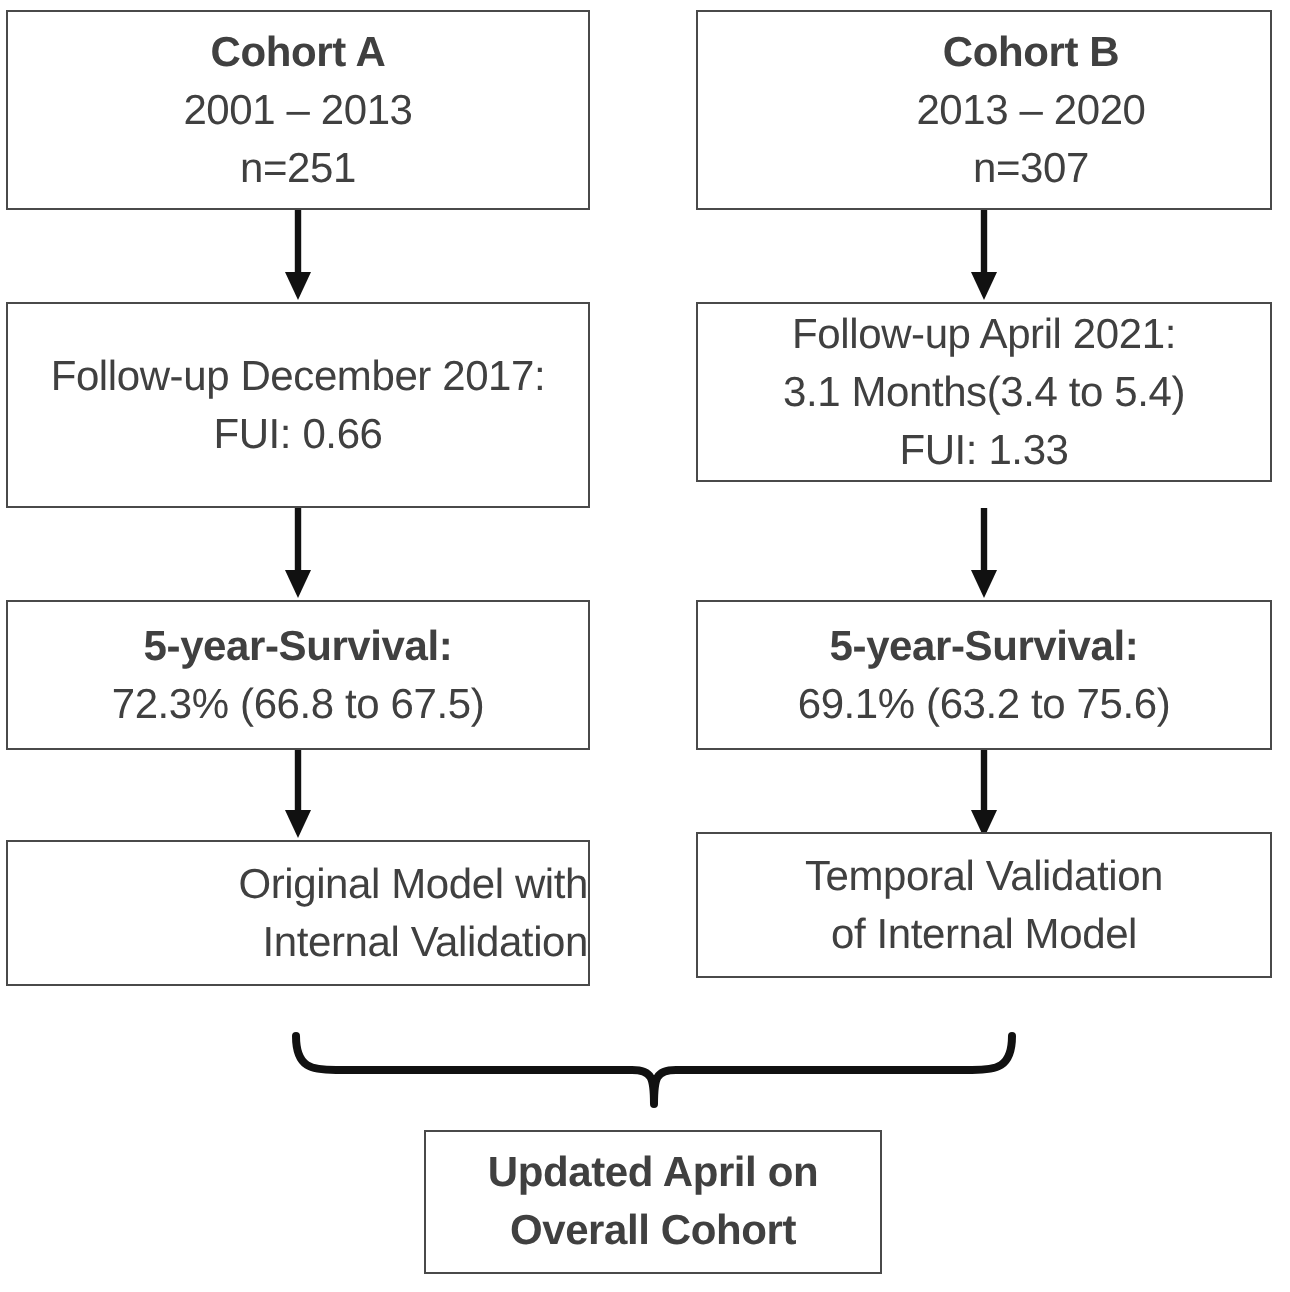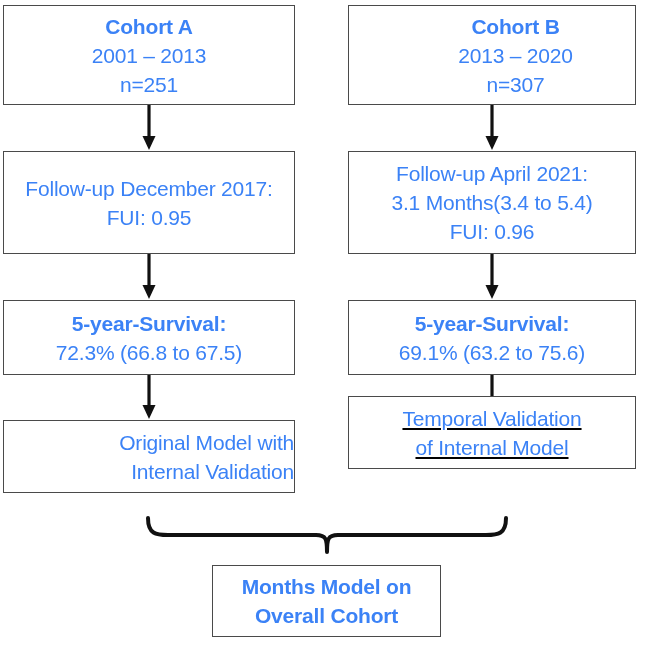--- a/index.html
+++ b/index.html
@@ -28,21 +28,21 @@
     align-items: center;
     justify-content: center;
     text-align: center;
   }
   .node .line {
     display: block;
     font-size: 21px;
     line-height: 29px;
     letter-spacing: -0.2px;
     white-space: nowrap;
-    color: #3b82f6;
+    color: #404040;
   }
   .node .line.bold {
     font-weight: bold;
   }
   .connector {
     position: absolute;
   }
   .brace {
     position: absolute;
   }
@@ -64,21 +64,21 @@
 
   <div class="connector" style="left:140px; top:105px; width:20px; height:46px;">
     <svg width="20" height="46" viewBox="0 0 20 46">
       <line x1="9" y1="0" x2="9" y2="33" stroke="#111111" stroke-width="3.2"></line>
       <polygon points="9,45 2.5,31 15.5,31" fill="#111111"></polygon>
     </svg>
   </div>
 
   <div class="node" style="left:3px; top:151px; width:292px; height:103px;">
     <span class="line">Follow-up December 2017:</span>
-    <span class="line">FUI: 0.95</span>
+    <span class="line">FUI: 0.66</span>
   </div>
 
   <div class="connector" style="left:140px; top:254px; width:20px; height:46px;">
     <svg width="20" height="46" viewBox="0 0 20 46">
       <line x1="9" y1="0" x2="9" y2="33" stroke="#111111" stroke-width="3.2"></line>
       <polygon points="9,45 2.5,31 15.5,31" fill="#111111"></polygon>
     </svg>
   </div>
 
   <div class="node" style="left:3px; top:300px; width:292px; height:75px;">
@@ -104,24 +104,24 @@
     <span class="line">n=307</span>
   </div>
 
   <div class="connector" style="left:483px; top:105px; width:20px; height:46px;">
     <svg width="20" height="46" viewBox="0 0 20 46">
       <line x1="9" y1="0" x2="9" y2="33" stroke="#111111" stroke-width="3.2"></line>
       <polygon points="9,45 2.5,31 15.5,31" fill="#111111"></polygon>
     </svg>
   </div>
 
-  <div class="node" style="left:348px; top:151px; width:288px; height:103px;">
+  <div class="node" style="left:348px; top:151px; width:288px; height:90px;">
     <span class="line">Follow-up April 2021:</span>
     <span class="line">3.1 Months(3.4 to 5.4)</span>
-    <span class="line">FUI: 0.96</span>
+    <span class="line">FUI: 1.33</span>
   </div>
 
   <div class="connector" style="left:483px; top:254px; width:20px; height:46px;">
     <svg width="20" height="46" viewBox="0 0 20 46">
       <line x1="9" y1="0" x2="9" y2="33" stroke="#111111" stroke-width="3.2"></line>
       <polygon points="9,45 2.5,31 15.5,31" fill="#111111"></polygon>
     </svg>
   </div>
 
   <div class="node" style="left:348px; top:300px; width:288px; height:75px;">
@@ -129,35 +129,35 @@
     <span class="line">69.1% (63.2 to 75.6)</span>
   </div>
 
   <div class="connector" style="left:483px; top:375px; width:20px; height:45px;">
     <svg width="20" height="45" viewBox="0 0 20 45">
       <line x1="9" y1="0" x2="9" y2="32" stroke="#111111" stroke-width="3.2"></line>
       <polygon points="9,44 2.5,30 15.5,30" fill="#111111"></polygon>
     </svg>
   </div>
 
-  <div class="node" style="left:348px; top:396px; width:288px; height:73px;text-decoration:underline;">
+  <div class="node" style="left:348px; top:416px; width:288px; height:73px;">
     <span class="line">Temporal Validation</span>
     <span class="line">of Internal Model</span>
   </div>
 
   <div class="brace" style="left:140px; top:508px; width:375px; height:54px;">
     <svg width="375" height="54" viewBox="0 0 375 54">
       <path d="M 8 10
                C 8 26, 16 27, 28 27
                L 176 27
                C 186 27, 187 31, 187 44
                C 187 31, 188 27, 198 27
                L 346 27
                C 358 27, 366 26, 366 10" fill="none" stroke="#111111" stroke-width="4" stroke-linecap="round" stroke-linejoin="round"></path>
     </svg>
   </div>
 
   <div class="node" style="left:212px; top:565px; width:229px; height:72px;">
-    <span class="line bold">Months Model on</span>
+    <span class="line bold">Updated April on</span>
     <span class="line bold">Overall Cohort</span>
   </div>
 
 </div>
 
 </body></html>

